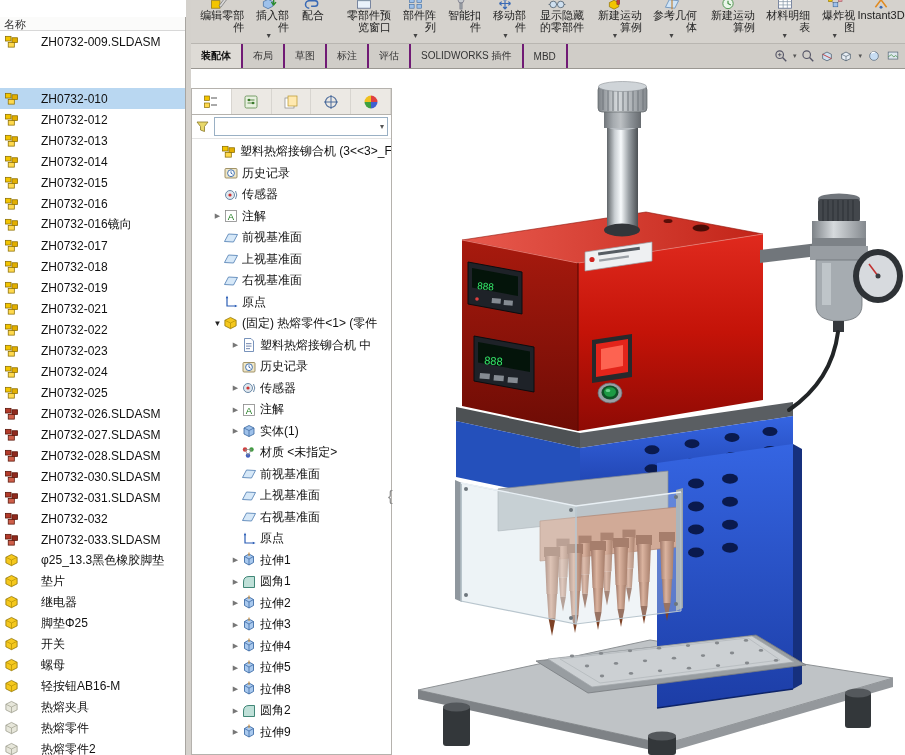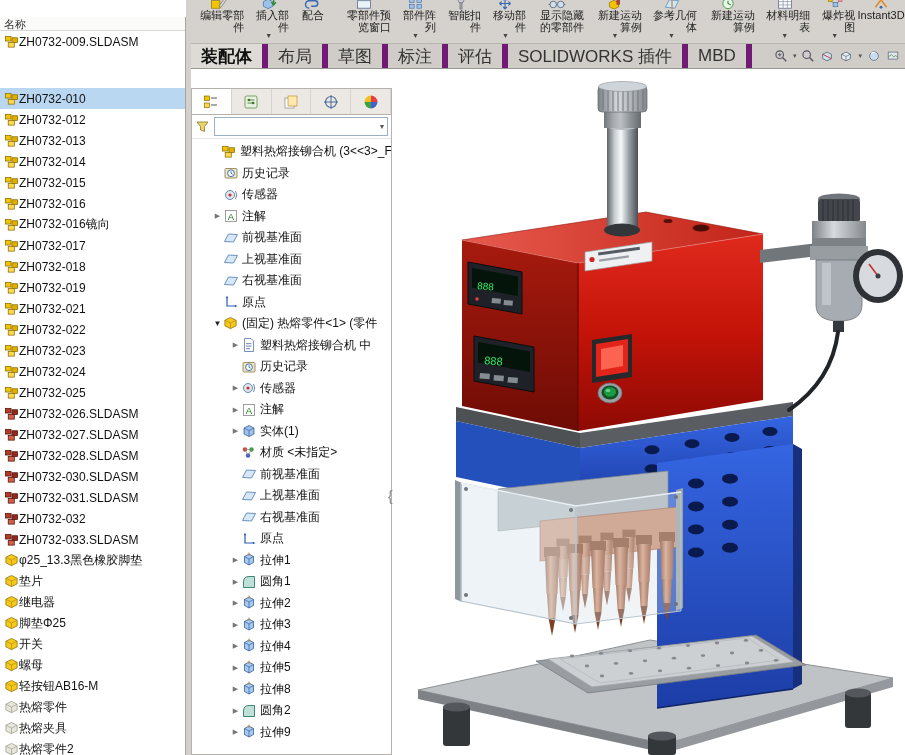--- a/index.html
+++ b/index.html
@@ -8,31 +8,31 @@
   .ribbon{position:absolute;left:191px;top:0;right:0;height:44px;background:#d5d2cd;
     border-bottom:1px solid #b9b6b1;display:flex;align-items:flex-start;overflow:hidden;z-index:30;}
   .rbtn{display:flex;flex-direction:column;align-items:center;padding:0 2px;min-width:44px;max-width:58px;
     height:44px;overflow:hidden;cursor:pointer;}
   .rbtn .ric{height:13px;margin-top:-4px;flex:0 0 auto;}
   .rbtn .rlabel{font-size:11px;line-height:12px;text-align:right;color:#222;}
   .rbtn .caret{font-size:7px;color:#444;line-height:6px;}
   
   .cmdtabs{position:absolute;left:191px;top:44px;right:0;height:25px;background:#d0cdc8;
     border-bottom:1px solid #9a9792;display:flex;align-items:stretch;z-index:30;}
-  .ctab{padding:0 10px;font-size:17px;color:#333;border-right:6px solid #701a75;display:flex;align-items:center;cursor:pointer;white-space:nowrap;}
+  .ctab{padding:0 10px;font-size:10px;color:#333;border-right:2px solid #701a75;display:flex;align-items:center;cursor:pointer;white-space:nowrap;}
   .ctab.active{background:#dedbd6;font-weight:bold;color:#111;}
   .viewicons{margin-left:auto;display:flex;align-items:center;gap:5px;padding-right:5px;}
   .viewicons .vic{width:14px;height:14px;cursor:pointer;}
   .vcaret{font-size:7px;color:#555;}
   
   .leftpanel{position:absolute;left:0;top:17px;width:186px;height:755px;background:#fff;
     border-right:1px solid #a8a5a0;z-index:40;display:flex;flex-direction:column;}
   .lp-header{height:14px;font-size:11px;color:#333;padding:0 4px;border-bottom:1px solid #d8d8d8;background:#fbfbfa;}
   .lp-list{flex:1;overflow:hidden;}
-  .lp-row{height:21px;display:flex;align-items:center;gap:0;padding:0 2px 0 4px;font-size:12px;
+  .lp-row{height:21px;display:flex;align-items:center;gap:22px;padding:0 2px 0 4px;font-size:12px;
     white-space:nowrap;cursor:pointer;color:#111;}
   .lp-row.sel-blue{background:#b9d7f1;margin-top:36px;}
   .lp-row.sel-gray{background:#cccccc;align-items:flex-end;}
   .ic{display:inline-block;line-height:0;}
   .lp-row .ic{width:15px;height:15px;flex:0 0 15px;}
   
   .vsplit{position:absolute;left:186px;top:0;width:5px;height:755px;background:#d4d1cc;z-index:35;cursor:col-resize;}
   
   .viewport{position:absolute;left:191px;top:69px;right:0;bottom:0;background:#fff;z-index:0;}
   svg.model{position:absolute;left:0;top:0;z-index:1;}
@@ -669,28 +669,28 @@
             <path d="M8 1.5 L14 4.5 V10.5 L8 13.5 L2 10.5 V4.5 Z" fill="#f5c81e" stroke="#8a6d00" stroke-width=".8"></path>
             <path d="M2 4.5 L8 7.5 L14 4.5 M8 7.5 V13.5" fill="none" stroke="#b08c00" stroke-width=".7"></path>
           </svg></span>
         <span>轻按钮AB16-M</span>
       </div>
       <div class="lp-row">
         <span class="ic"><svg width="15" height="15" viewBox="0 0 16 16">
             <path d="M8 1.5 L14 4.5 V10.5 L8 13.5 L2 10.5 V4.5 Z" fill="#e6e6da" stroke="#9a9a8a" stroke-width=".8"></path>
             <path d="M2 4.5 L8 7.5 L14 4.5 M8 7.5 V13.5" fill="none" stroke="#9a9a8a" stroke-width=".7"></path>
           </svg></span>
-        <span>热熔零件</span>
+        <span>热熔夹具</span>
       </div>
       <div class="lp-row">
         <span class="ic"><svg width="15" height="15" viewBox="0 0 16 16">
             <path d="M8 1.5 L14 4.5 V10.5 L8 13.5 L2 10.5 V4.5 Z" fill="#e6e6da" stroke="#9a9a8a" stroke-width=".8"></path>
             <path d="M2 4.5 L8 7.5 L14 4.5 M8 7.5 V13.5" fill="none" stroke="#9a9a8a" stroke-width=".7"></path>
           </svg></span>
-        <span>热熔夹具</span>
+        <span>热熔零件</span>
       </div>
       <div class="lp-row">
         <span class="ic"><svg width="15" height="15" viewBox="0 0 16 16">
             <path d="M8 1.5 L14 4.5 V10.5 L8 13.5 L2 10.5 V4.5 Z" fill="#e6e6da" stroke="#9a9a8a" stroke-width=".8"></path>
             <path d="M2 4.5 L8 7.5 L14 4.5 M8 7.5 V13.5" fill="none" stroke="#9a9a8a" stroke-width=".7"></path>
           </svg></span>
         <span>热熔零件2</span>
       </div>
       <div class="lp-row">
         <span class="ic"><svg width="15" height="15" viewBox="0 0 16 16">

